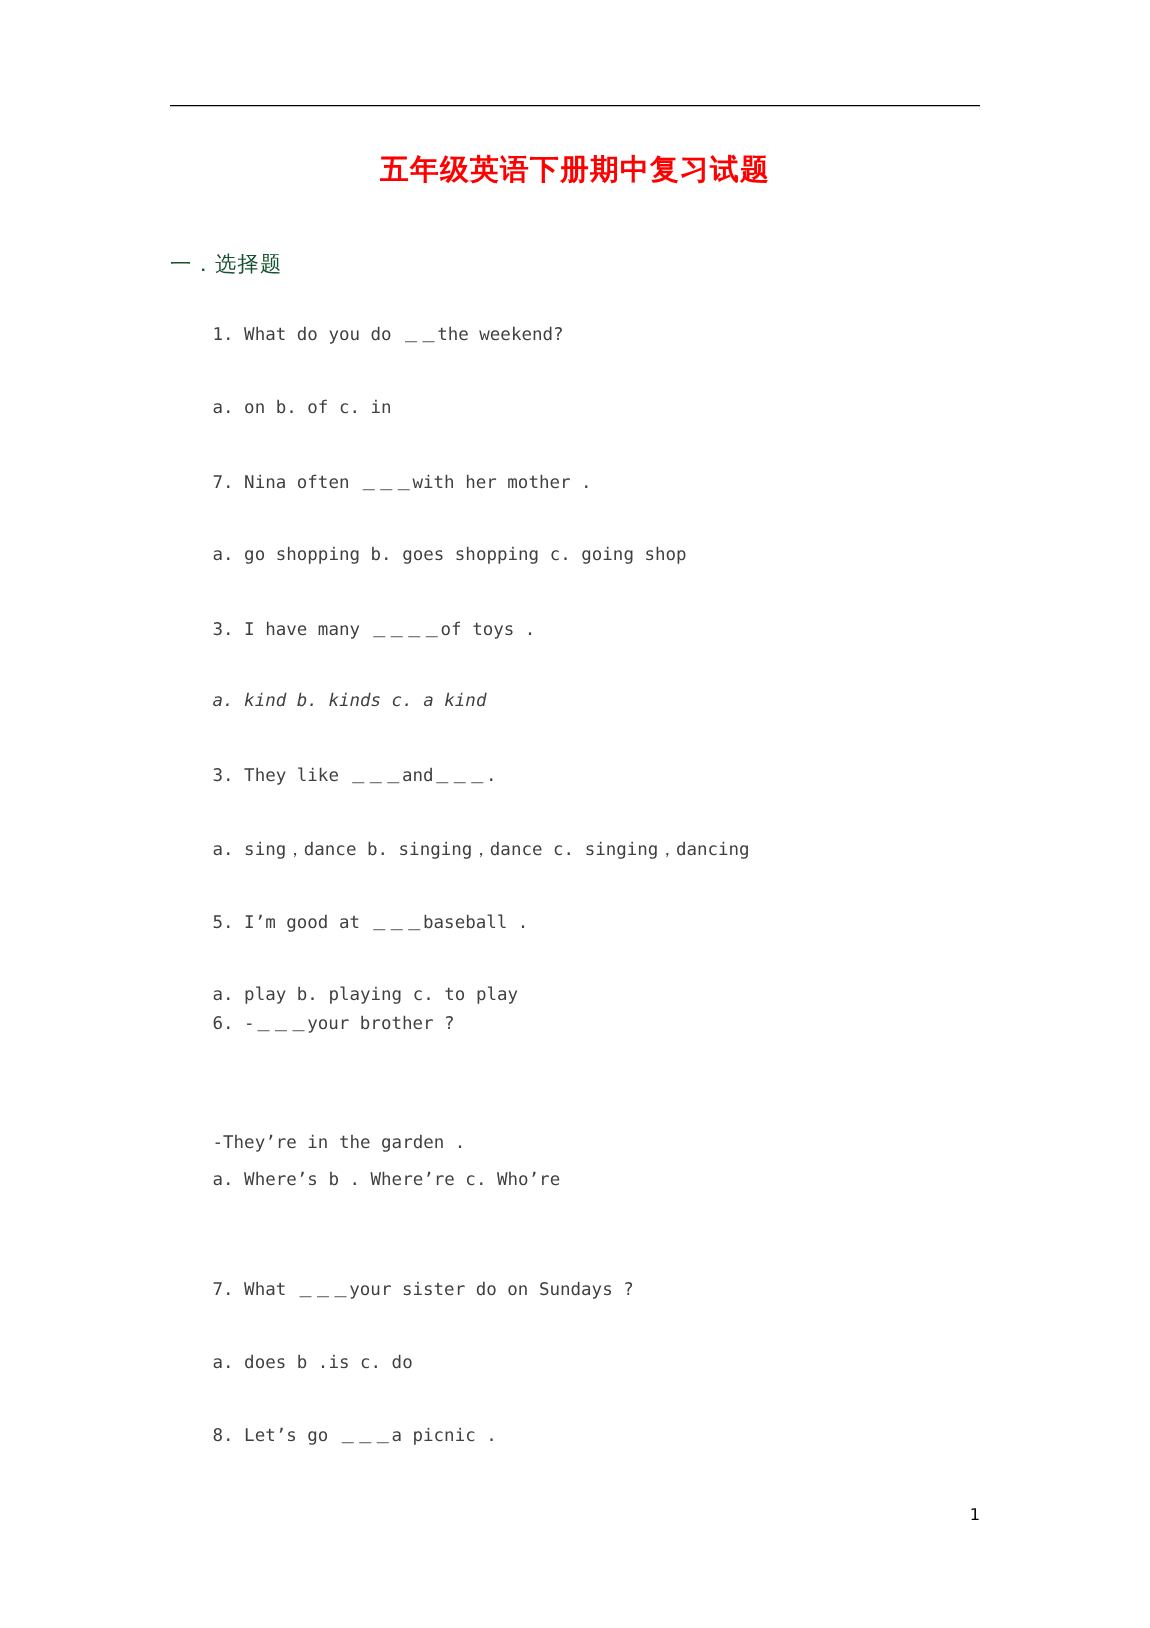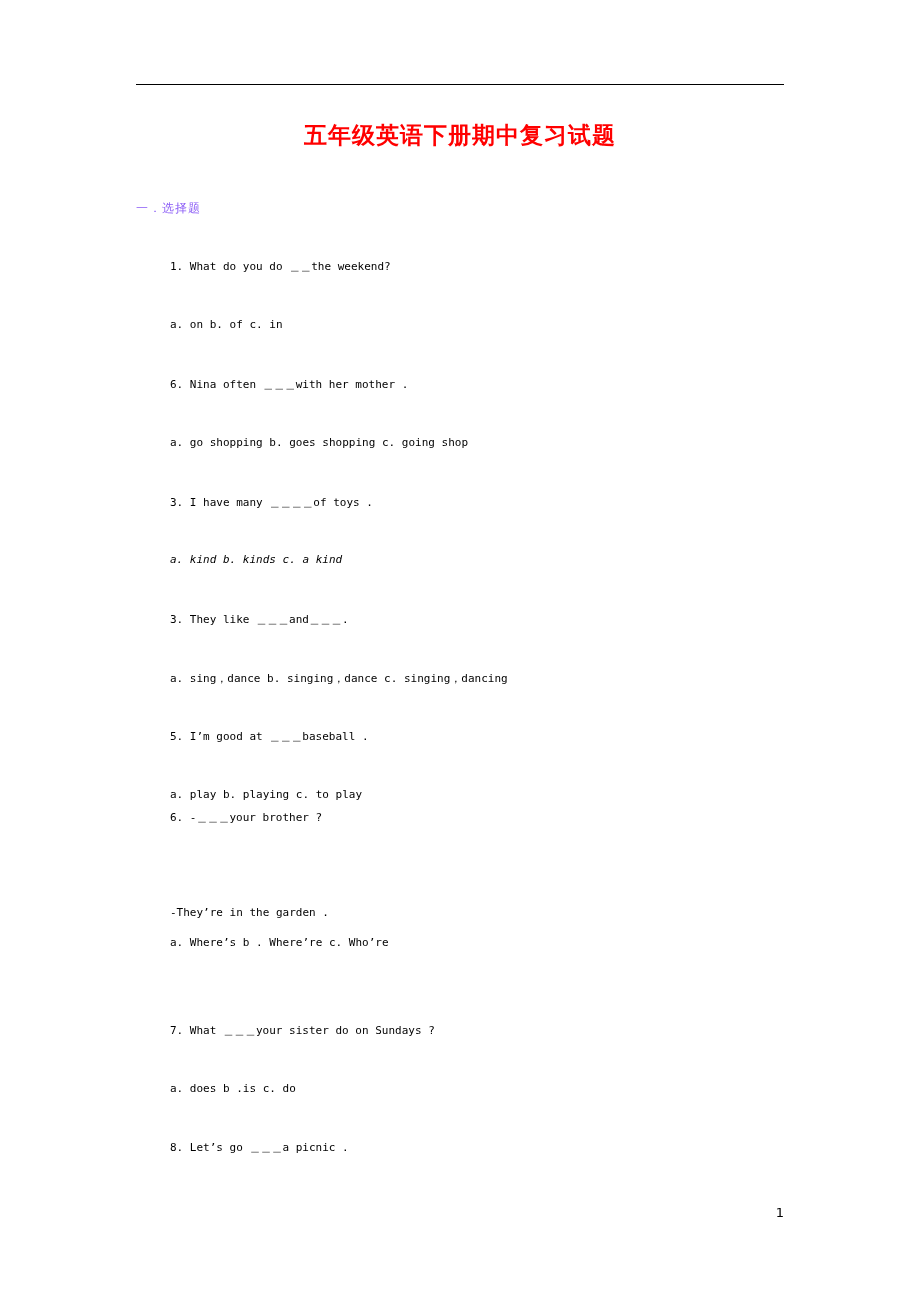--- a/index.html
+++ b/index.html
@@ -37,30 +37,30 @@
     color: #ff0000;
     font-family: "DejaVu Sans", sans-serif;
     font-weight: bold;
     font-size: 23px;
     letter-spacing: 1px;
   }
   .section-head {
     position: absolute;
     left: 136px;
     font-family: Liberation Serif, serif;
-    font-size: 12px;
-    color: #8b5cf6;
+    font-size: 17px;
+    color: #14532d;
     letter-spacing: 1px;
   }
   .line {
     position: absolute;
     left: 170px;
     font-family: "DejaVu Sans Mono", monospace;
-    font-size: 11px;
-    color: #000000;
+    font-size: 14px;
+    color: #404040;
     white-space: pre;
     letter-spacing: 0px;
   }
   .page-num {
     position: absolute;
     right: 136px;
     top: 1205px;
     font-family: "DejaVu Sans", sans-serif;
     font-size: 13px;
     color: #000;
@@ -73,21 +73,21 @@
 
   <div class="rule"></div>
 
   <div class="doc-title">五年级英语下册期中复习试题</div>
 
   <div class="section-head" style="top:200px;">一．选择题</div>
 
   <div class="lines-container">
       <div class="line" style="top: 259px;">1. What do you do ＿＿the weekend?</div>
       <div class="line" style="top: 318px;">a. on b. of c. in</div>
-      <div class="line" style="top: 377px;">6. Nina often ＿＿＿with her mother .</div>
+      <div class="line" style="top: 377px;">7. Nina often ＿＿＿with her mother .</div>
       <div class="line" style="top: 436px; text-align: right;">a. go shopping b. goes shopping c. going shop</div>
       <div class="line" style="top: 495px;">3. I have many ＿＿＿＿of toys .</div>
       <div class="line" style="top: 553px; font-style: italic;">a. kind b. kinds c. a kind</div>
       <div class="line" style="top: 612px;">3. They like ＿＿＿and＿＿＿.</div>
       <div class="line" style="top: 671px; text-align: right;">a. sing，dance b. singing，dance c. singing，dancing</div>
       <div class="line" style="top: 729px;">5. I’m good at ＿＿＿baseball .</div>
       <div class="line" style="top: 788px;">a. play b. playing c. to play</div>
       <div class="line" style="top: 810px;">6. -＿＿＿your brother ?</div>
       <div class="line" style="top: 906px;">-They’re in the garden .</div>
       <div class="line" style="top: 936px;">a. Where’s b . Where’re c. Who’re</div>

